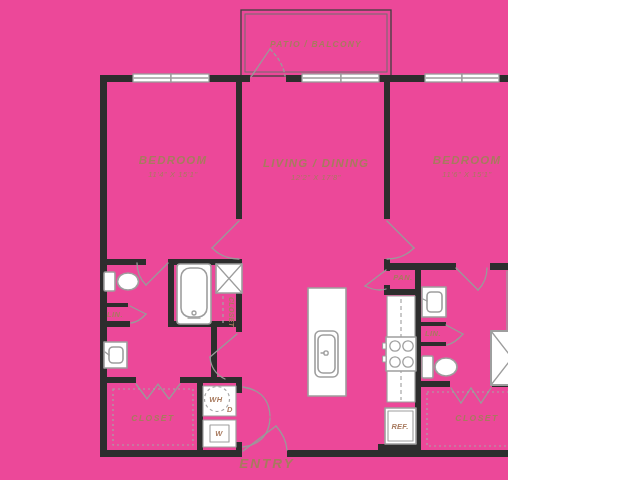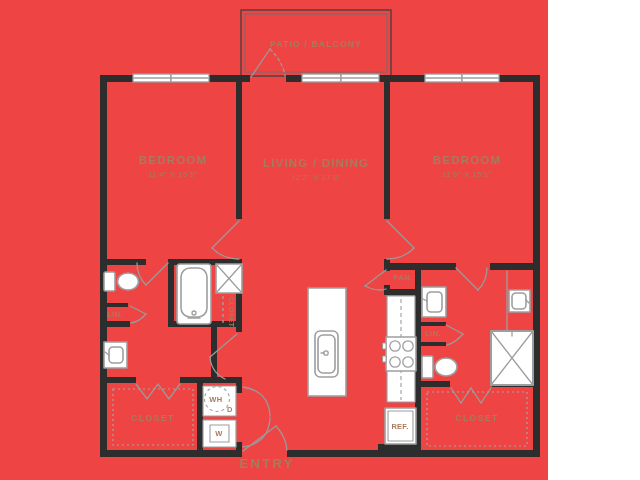--- a/index.html
+++ b/index.html
@@ -1,16 +1,16 @@
 <!DOCTYPE html>
 <html><head>
 <meta charset="utf-8">
 <style>
   html,body{margin:0;padding:0;background:#ffffff;}
-  .stage{position:relative;width:548px;height:480px;background:#ef4444;overflow:hidden;font-family:"Liberation Sans",sans-serif;}
+  .stage{position:relative;width:508px;height:480px;background:#ec4899;overflow:hidden;font-family:"Liberation Sans",sans-serif;font-style:italic;}
   svg{display:block;}
   .wall{fill:#2d2d2d;stroke:none;}
   .thinwall{fill:none;stroke:#3f3f3f;stroke-width:1.3;}
   .fx{fill:#ffffff;stroke:#9e9e9e;stroke-width:1.6;stroke-linejoin:round;stroke-linecap:round;}
   .fxl{fill:none;stroke:#9e9e9e;stroke-width:1.3;stroke-linecap:round;}
   .door{fill:none;stroke:#9a9a9a;stroke-width:1.3;stroke-linecap:round;}
   .dash{fill:none;stroke:#a6a6a6;stroke-width:1.2;stroke-dasharray:3 3;}
   .win{fill:#ffffff;stroke:#9a9a9a;stroke-width:1.3;}
   .lbl{fill:#a87a5e;letter-spacing:1.2px;}
   .room{font-size:11.5px;font-weight:bold;}

